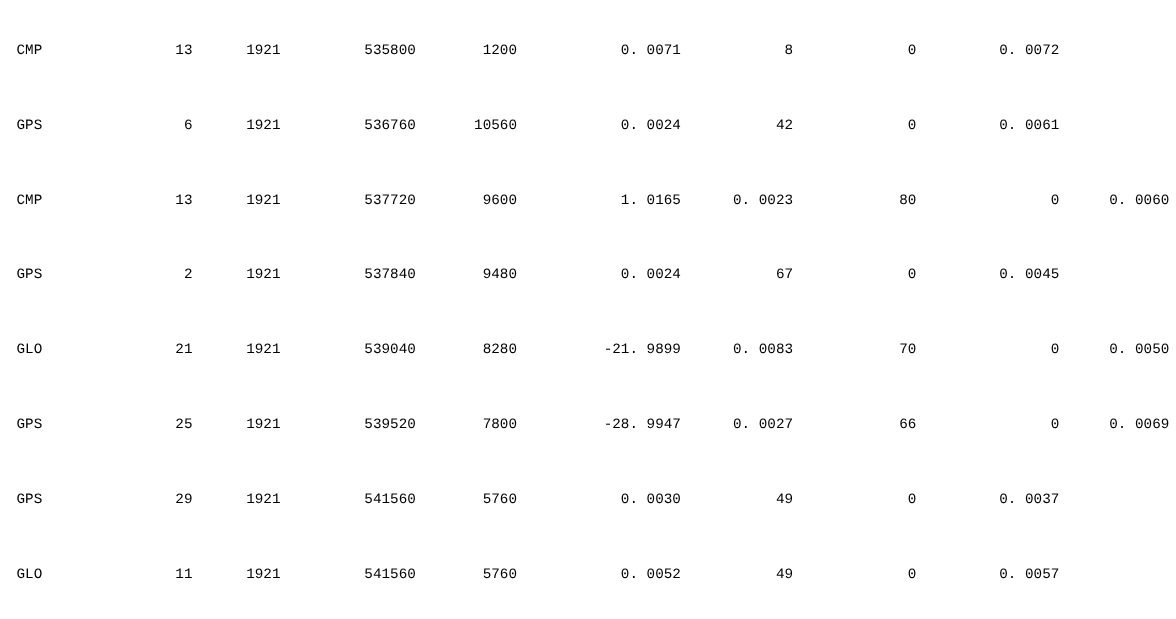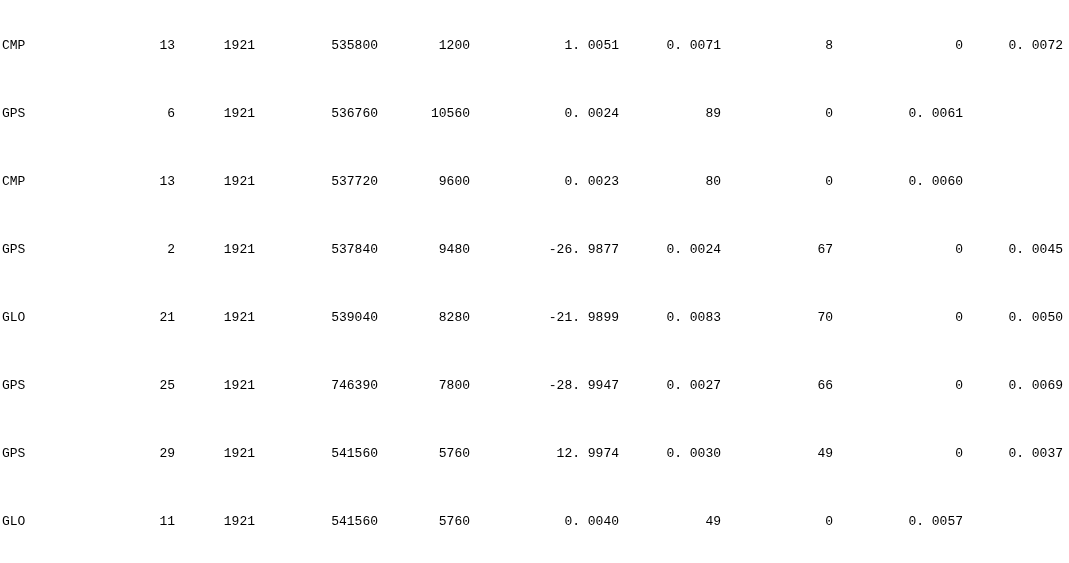--- a/index.html
+++ b/index.html
@@ -23,71 +23,70 @@
   .row {
     display: grid;
     grid-template-columns: 60px 115px 80px 123px 92px 149px 102px 112px 130px 100px;
   }
   .c {
     text-align: right;
     overflow: hidden;
   }
   .c.left {
     text-align: left;
-    padding-left: 2px;
+    padding-left: 15px;
   }
 </style>
 </head>
 <body>
 
 <div class="table" id="obs-table">
   <div class="row">
     <span class="c left">CMP</span>
     <span class="c">13</span>
     <span class="c">1921</span>
     <span class="c">535800</span>
     <span class="c">1200</span>
-    <span class="c">1. 0051</span>
     <span class="c">0. 0071</span>
     <span class="c">8</span>
     <span class="c">0</span>
     <span class="c">0. 0072</span>
   </div>
 
   <div class="row">
     <span class="c left">GPS</span>
     <span class="c">6</span>
     <span class="c">1921</span>
     <span class="c">536760</span>
     <span class="c">10560</span>
     <span class="c">0. 0024</span>
-    <span class="c">89</span>
+    <span class="c">42</span>
     <span class="c">0</span>
     <span class="c">0. 0061</span>
   </div>
 
   <div class="row">
     <span class="c left">CMP</span>
     <span class="c">13</span>
     <span class="c">1921</span>
     <span class="c">537720</span>
     <span class="c">9600</span>
+    <span class="c">1. 0165</span>
     <span class="c">0. 0023</span>
     <span class="c">80</span>
     <span class="c">0</span>
     <span class="c">0. 0060</span>
   </div>
 
   <div class="row">
     <span class="c left">GPS</span>
     <span class="c">2</span>
     <span class="c">1921</span>
     <span class="c">537840</span>
     <span class="c">9480</span>
-    <span class="c">-26. 9877</span>
     <span class="c">0. 0024</span>
     <span class="c">67</span>
     <span class="c">0</span>
     <span class="c">0. 0045</span>
   </div>
 
   <div class="row">
     <span class="c left">GLO</span>
     <span class="c">21</span>
     <span class="c">1921</span>
@@ -97,49 +96,48 @@
     <span class="c">0. 0083</span>
     <span class="c">70</span>
     <span class="c">0</span>
     <span class="c">0. 0050</span>
   </div>
 
   <div class="row">
     <span class="c left">GPS</span>
     <span class="c">25</span>
     <span class="c">1921</span>
-    <span class="c">746390</span>
+    <span class="c">539520</span>
     <span class="c">7800</span>
     <span class="c">-28. 9947</span>
     <span class="c">0. 0027</span>
     <span class="c">66</span>
     <span class="c">0</span>
     <span class="c">0. 0069</span>
   </div>
 
   <div class="row">
     <span class="c left">GPS</span>
     <span class="c">29</span>
     <span class="c">1921</span>
     <span class="c">541560</span>
     <span class="c">5760</span>
-    <span class="c">12. 9974</span>
     <span class="c">0. 0030</span>
     <span class="c">49</span>
     <span class="c">0</span>
     <span class="c">0. 0037</span>
   </div>
 
   <div class="row">
     <span class="c left">GLO</span>
     <span class="c">11</span>
     <span class="c">1921</span>
     <span class="c">541560</span>
     <span class="c">5760</span>
-    <span class="c">0. 0040</span>
+    <span class="c">0. 0052</span>
     <span class="c">49</span>
     <span class="c">0</span>
     <span class="c">0. 0057</span>
   </div>
 
   
 
   
 
   

